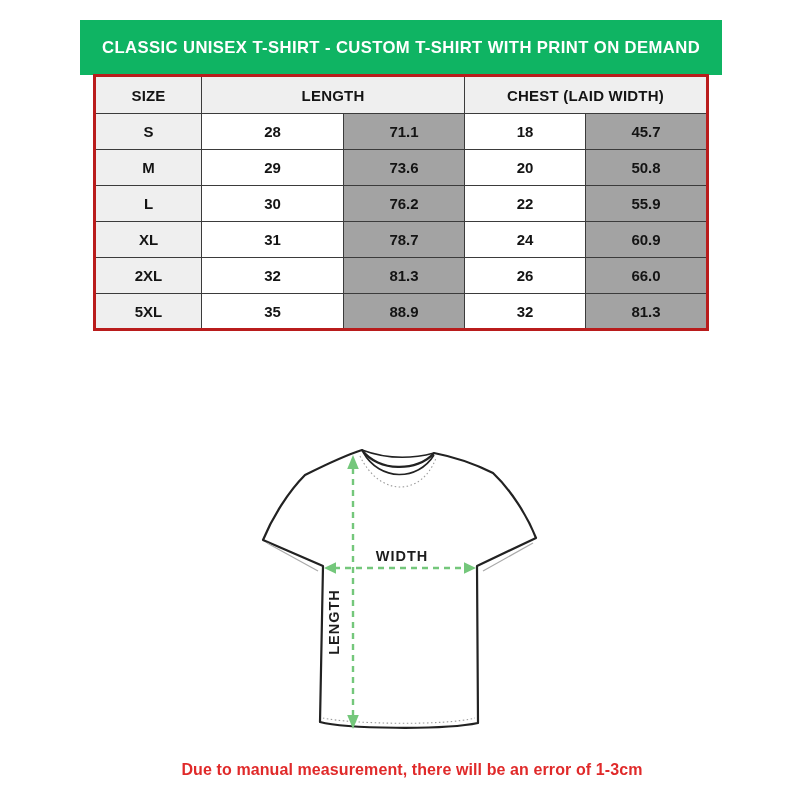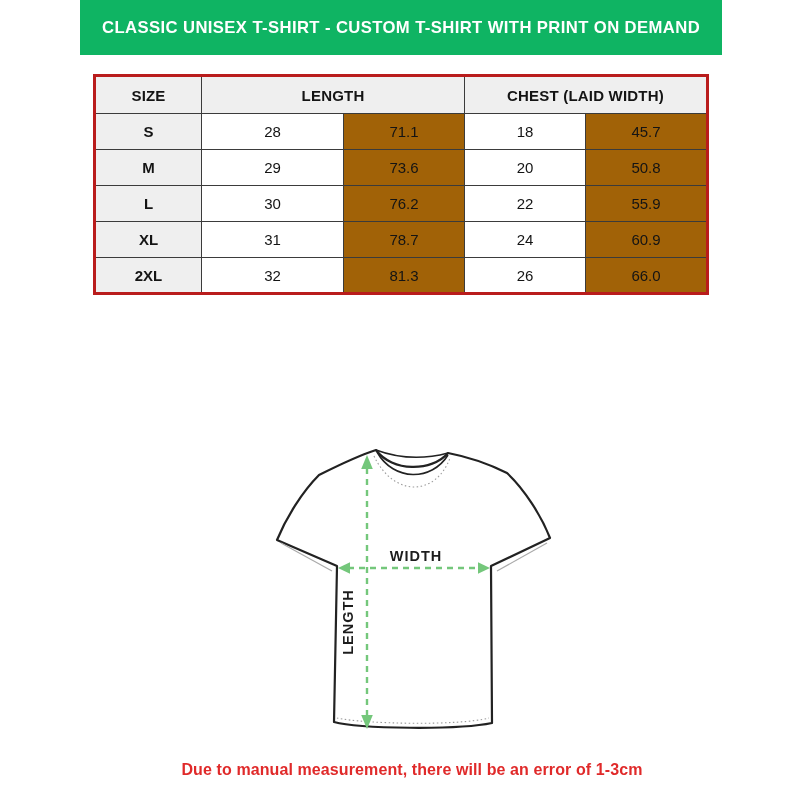--- a/index.html
+++ b/index.html
@@ -1,41 +1,41 @@
 <!DOCTYPE html>
 <html><head>
 <meta charset="utf-8">
 <style>
   * { margin:0; padding:0; box-sizing:border-box; }
   html,body { width:800px; height:800px; background:#ffffff; font-family:"Liberation Sans", sans-serif; position:relative; overflow:hidden; }
 
   .banner {
-    position:absolute; left:80px; top:0; width:642px; height:55px;
+    position:absolute; left:80px; top:20px; width:642px; height:55px;
     background:#0FB463; display:flex; align-items:center; justify-content:center;
   }
   .banner-text {
     color:#ffffff; font-weight:bold; font-size:17px; letter-spacing:.4px;
     white-space:nowrap; transform:scaleX(.98);
   }
 
   table.size-table {
     position:absolute; left:93px; top:74px; width:613px;
     border-collapse:collapse; table-layout:fixed;
     border:3px solid #b91c1c;
   }
   .size-table th, .size-table td {
     border:1.5px solid #3B3B3B; text-align:center; vertical-align:middle;
     font-size:15px; color:#141414; padding:0;
   }
   .size-table thead th { height:38px; background:#EFEFEF; font-weight:bold; letter-spacing:.2px; }
-  .size-table tbody td { height:36px; font-weight:400; }
+  .size-table tbody td { height:36px; font-weight:700; }
   .size-table td.sz { background:#EFEFEF; font-weight:bold; }
-  .size-table td.g  { background:#a16207; }
+  .size-table td.g  { background:#a3a3a3; }
 
-  .shirt-wrap { position:absolute; left:244px; top:430px; width:340px; height:330px; }
+  .shirt-wrap { position:absolute; left:230px; top:430px; width:340px; height:330px; }
 
   .footer-note {
     position:absolute; left:12px; top:761px; width:800px; text-align:center;
     color:#E02A2A; font-weight:bold; font-size:16px; letter-spacing:.1px;
   }
 </style>
 </head>
 <body>
 
 <div class="banner">
@@ -86,20 +86,27 @@
       <td>24</td>
       <td class="g">60.9</td>
     </tr>
     <tr>
       <td class="sz">2XL</td>
       <td>32</td>
       <td class="g">81.3</td>
       <td>26</td>
       <td class="g">66.0</td>
     </tr>
+    <tr>
+      <td class="sz">5XL</td>
+      <td>35</td>
+      <td class="g">88.9</td>
+      <td>32</td>
+      <td class="g">81.3</td>
+    </tr>
   </tbody>
 </table>
 
 <div class="shirt-wrap">
   <svg width="340" height="330" viewBox="0 0 340 330">
 
     <path d="M 132,20
          C 113,26 91,37 75,45
          C 58,62 42,88 33,110
          L 93,136

